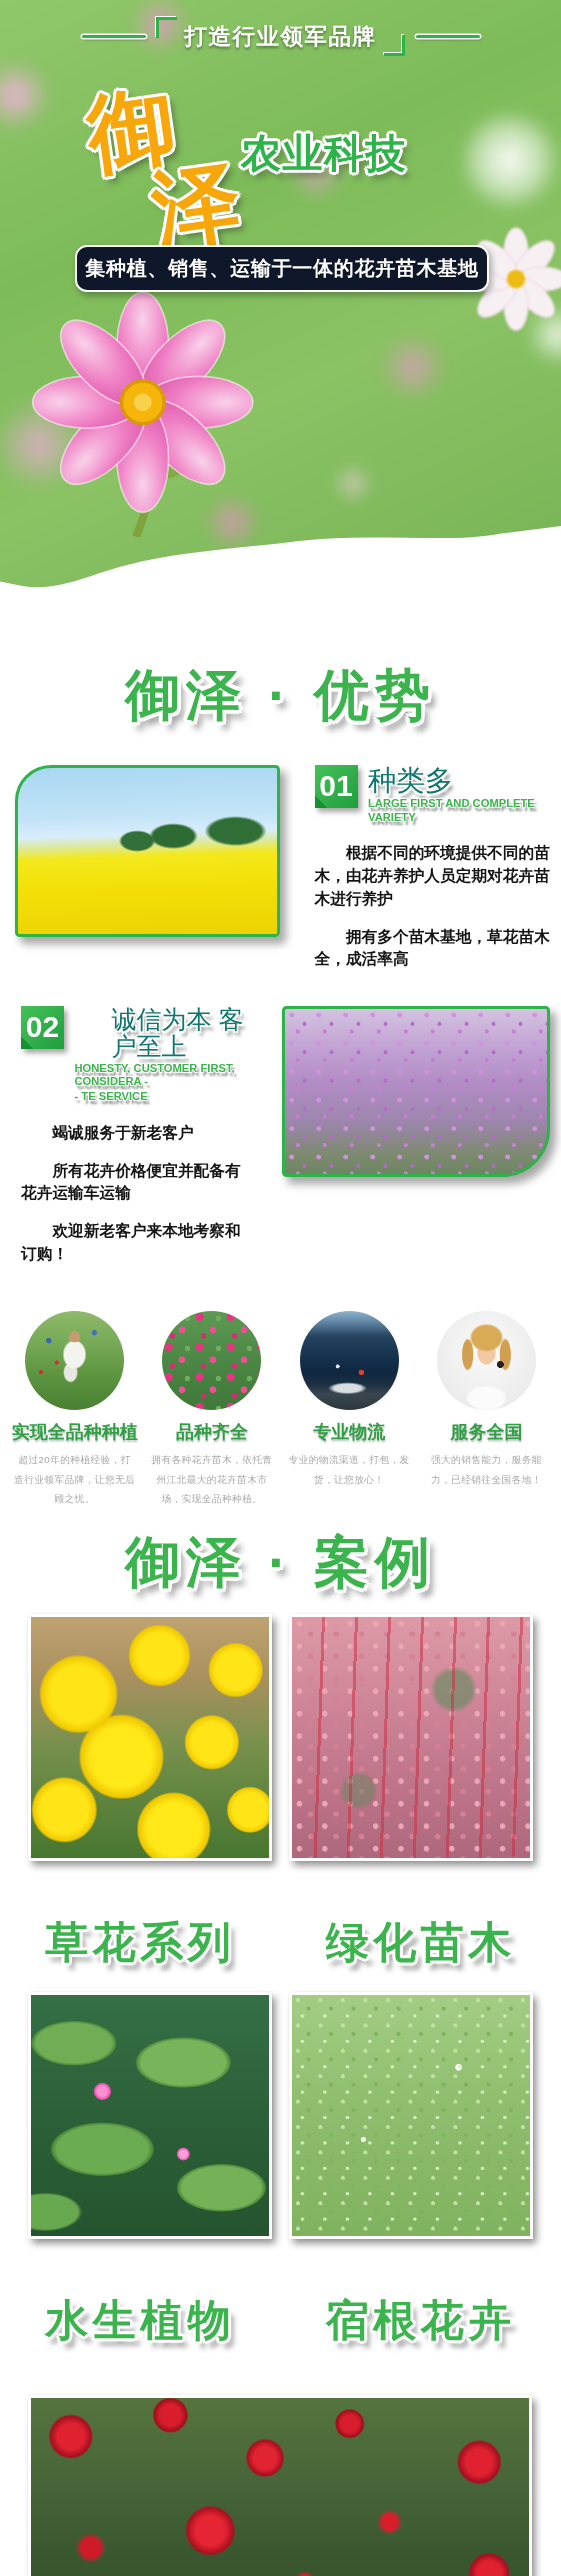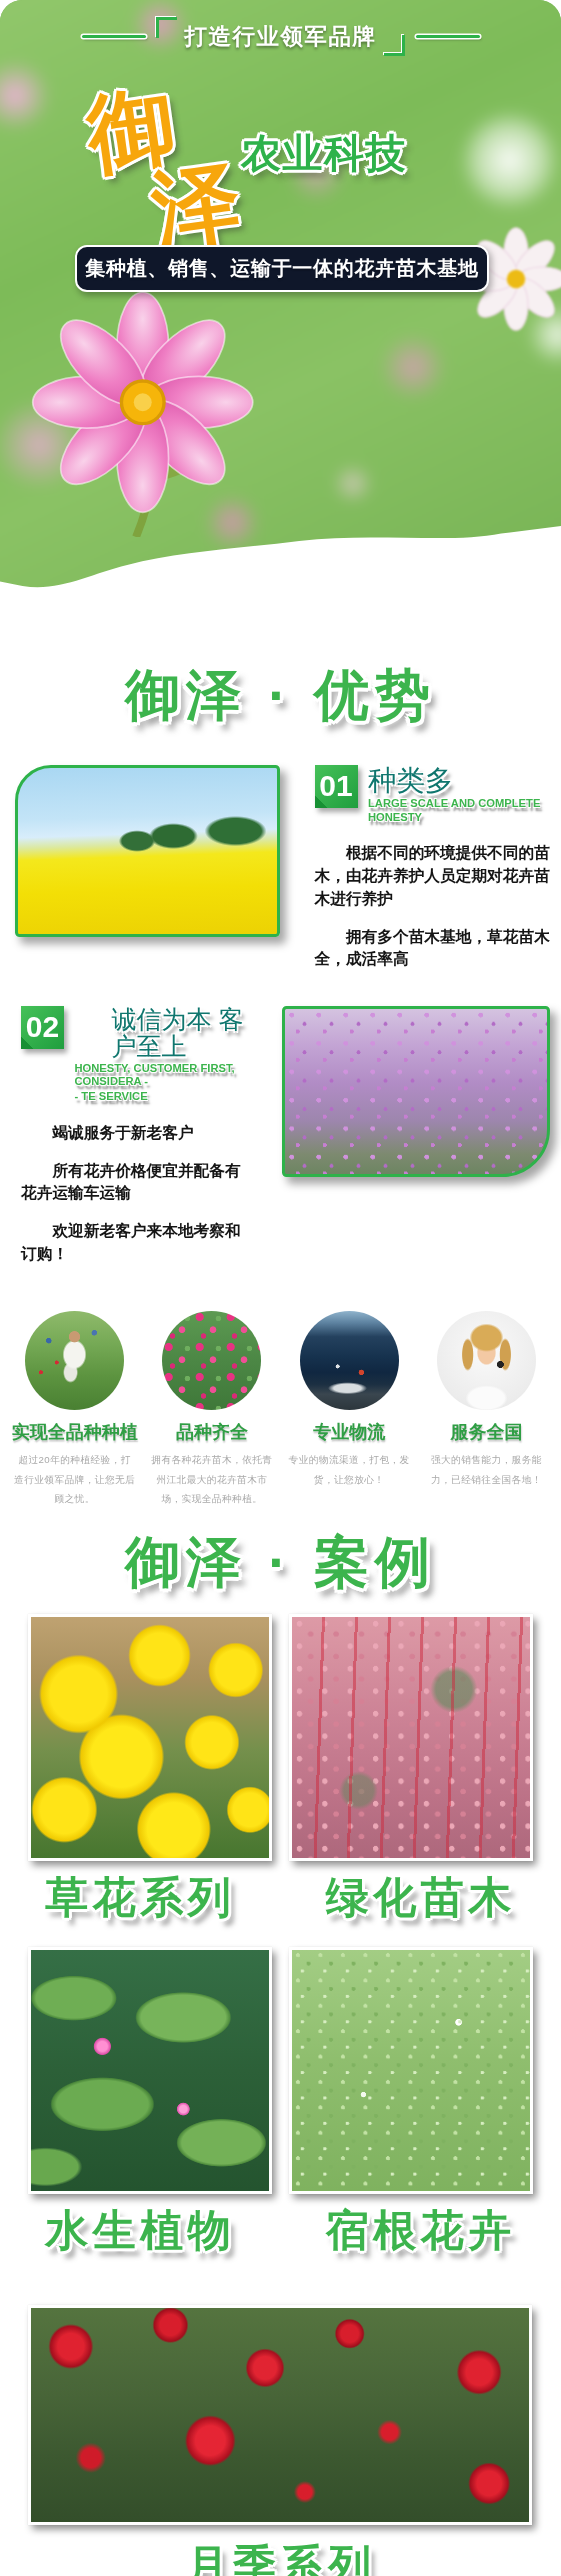--- a/index.html
+++ b/index.html
@@ -1,17 +1,17 @@
 <!DOCTYPE html>
 <html style="font-size:12px"><head>
 <meta charset="utf-8">
 <style>
   html,body{margin:0;padding:0;background:#fff;}
   #page{width:561px;height:2576px;margin:0 auto;background:#fff;overflow:hidden;
-        font-family:"Liberation Sans","DejaVu Sans",sans-serif;position:relative;border-radius:22px;}
+        font-family:"Liberation Sans","DejaVu Sans",sans-serif;position:relative;}
 
   
   .hero{position:relative;width:561px;height:605px;overflow:hidden;background:#7ab858;}
   .hero-bg{position:absolute;inset:-21px;filter:blur(6.7px);
     background:
       radial-gradient(circle 71px at 88% 28%, rgba(255,255,255,.95) 0%, rgba(255,255,255,.5) 45%, transparent 72%),
       radial-gradient(circle 45px at 96% 55%, rgba(255,255,255,.85) 0%, transparent 70%),
       radial-gradient(circle 52px at 6% 18%, rgba(244,178,224,.9) 0%, transparent 70%),
       radial-gradient(circle 41px at 30% 7%, rgba(238,150,210,.8) 0%, transparent 70%),
       radial-gradient(circle 43px at 56% 30%, rgba(240,160,215,.55) 0%, transparent 70%),
@@ -162,21 +162,21 @@
   .img-ground{background-color:#94c373;
     background-image:
       radial-gradient(circle 2.2px at 6px 5.2px, #c2e2a4 85%, transparent 100%),
       radial-gradient(circle 2.2px at 16.5px 13.5px, #7fb260 85%, transparent 100%),
       radial-gradient(circle 1.9px at 10.5px 21px, #d6edc0 85%, transparent 100%),
       radial-gradient(circle 3.7px at 70% 30%, #ffffff 80%, transparent 100%),
       radial-gradient(circle 3px at 30% 60%, #f4f9ee 80%, transparent 100%),
       linear-gradient(180deg,#a3cd84 0%,#8fbe6e 45%,#7fb25f 100%);
     background-size:22.5px 25.4px,22.5px 25.4px,22.5px 25.4px,100% 100%,100% 100%,100% 100%;}
   .label-row{display:flex;margin-top:9px;}
-  .label-row .case-label{width:50%;}
+  .label-row .case-label{width:50%;margin-top:45px;}
   .case-label{font-size:43px;font-weight:900;letter-spacing:4.5px;color:#3cb44d;text-align:center;line-height:1.3;
     text-shadow:-2.2px -2.2px 0 #fff,2.2px -2.2px 0 #fff,-2.2px 2.2px 0 #fff,2.2px 2.2px 0 #fff,-3px 0 0 #fff,3px 0 0 #fff,0 -3px 0 #fff,0 3px 0 #fff,5.2px 6.7px 5.2px rgba(70,70,70,.5);}
   .rose-wrap{margin:46px 28px 0;}
   .img-rose{width:498px;height:214px;background-color:#44633a;
     background-image:
       radial-gradient(circle 22.5px at 8% 18%, #e02230 58%, #a50f1e 90%, transparent 100%),
       radial-gradient(circle 18px at 28% 8%, #d81e2c 58%, #a00e1c 90%, transparent 100%),
       radial-gradient(circle 19.5px at 47% 28%, #e12432 58%, #a80f1f 90%, transparent 100%),
       radial-gradient(circle 15px at 64% 12%, #d81e2c 58%, #9f0e1c 90%, transparent 100%),
       radial-gradient(circle 22.5px at 90% 30%, #e02230 58%, #a50f1e 90%, transparent 100%),
@@ -289,21 +289,21 @@
 
   <div class="big-title t-adv">御泽 · 优势</div>
 
   <div class="adv adv1">
     <div class="photo-card card-rapeseed"></div>
     <div class="adv-text">
       <div class="adv-head">
         <div class="badge">01</div>
         <div>
           <div class="h-green">种类多</div>
-          <div class="h-en">LARGE SCALE AND COMPLETE HONESTY</div>
+          <div class="h-en">LARGE FIRST AND COMPLETE VARIETY</div>
         </div>
       </div>
       <div class="adv-paras">
         <p>根据不同的环境提供不同的苗木，由花卉养护人员定期对花卉苗木进行养护</p>
         <p>拥有多个苗木基地，草花苗木全，成活率高</p>
       </div>
     </div>
   </div>
 
   <div class="adv adv2">

